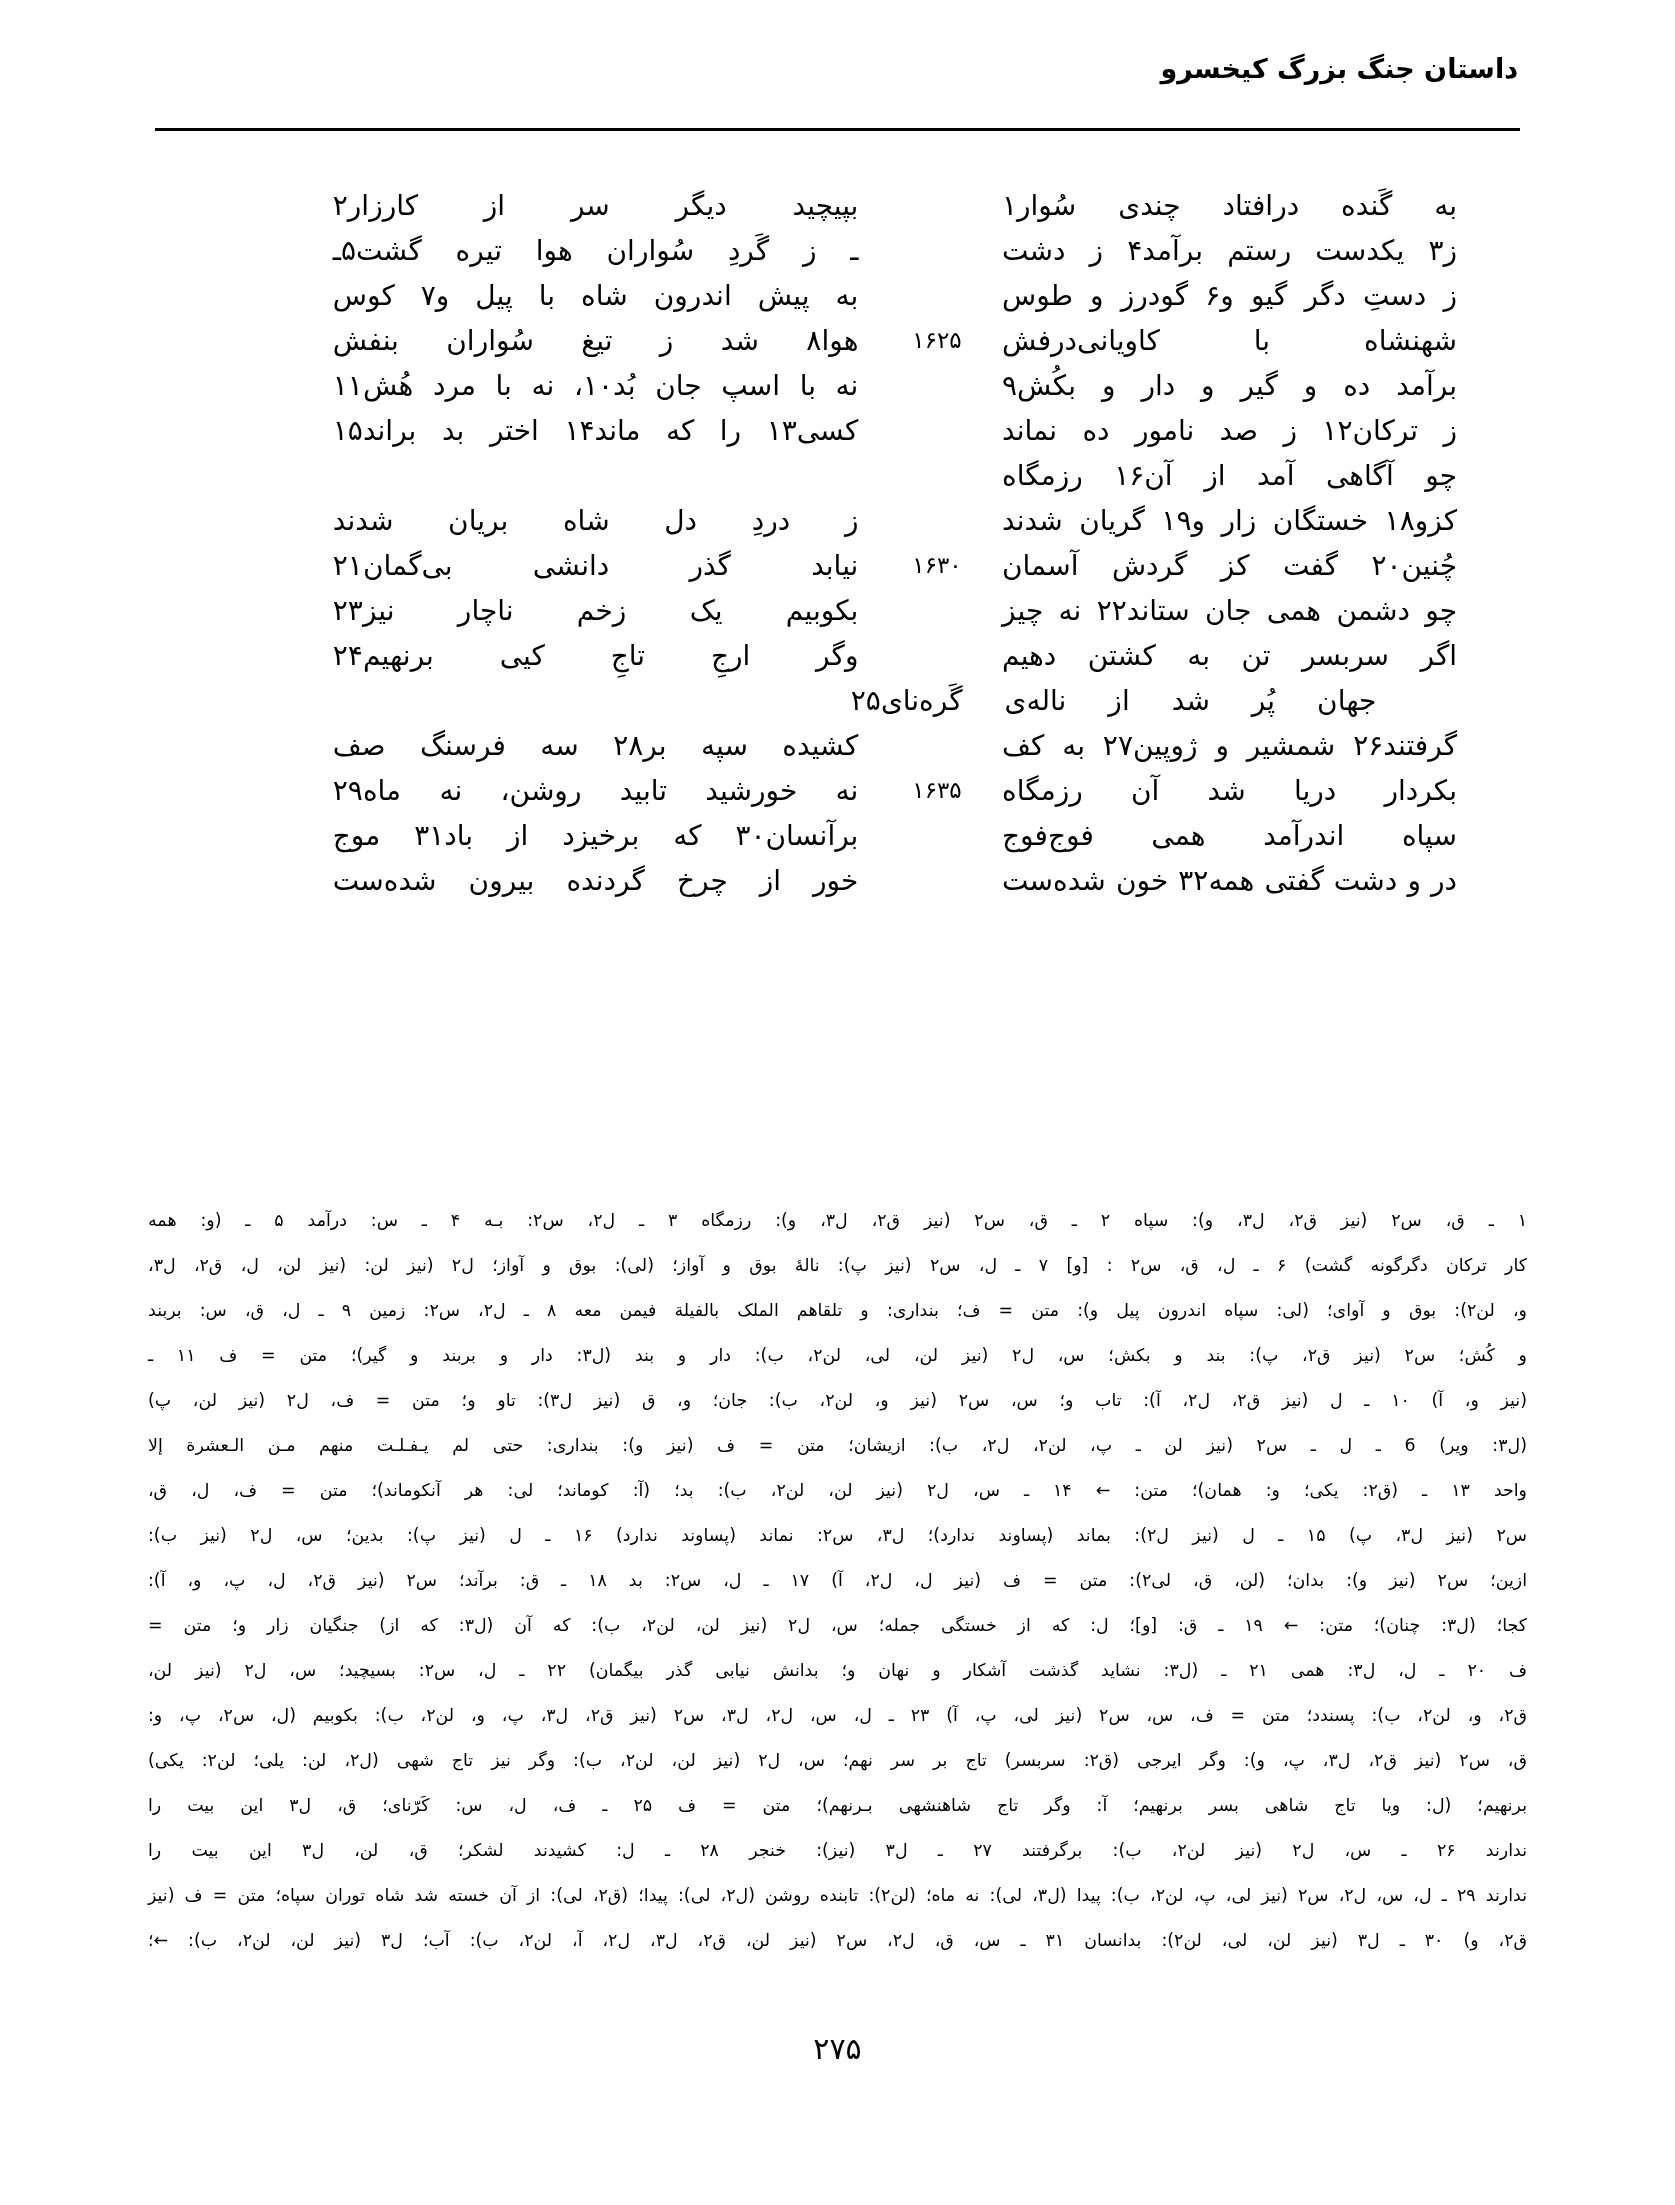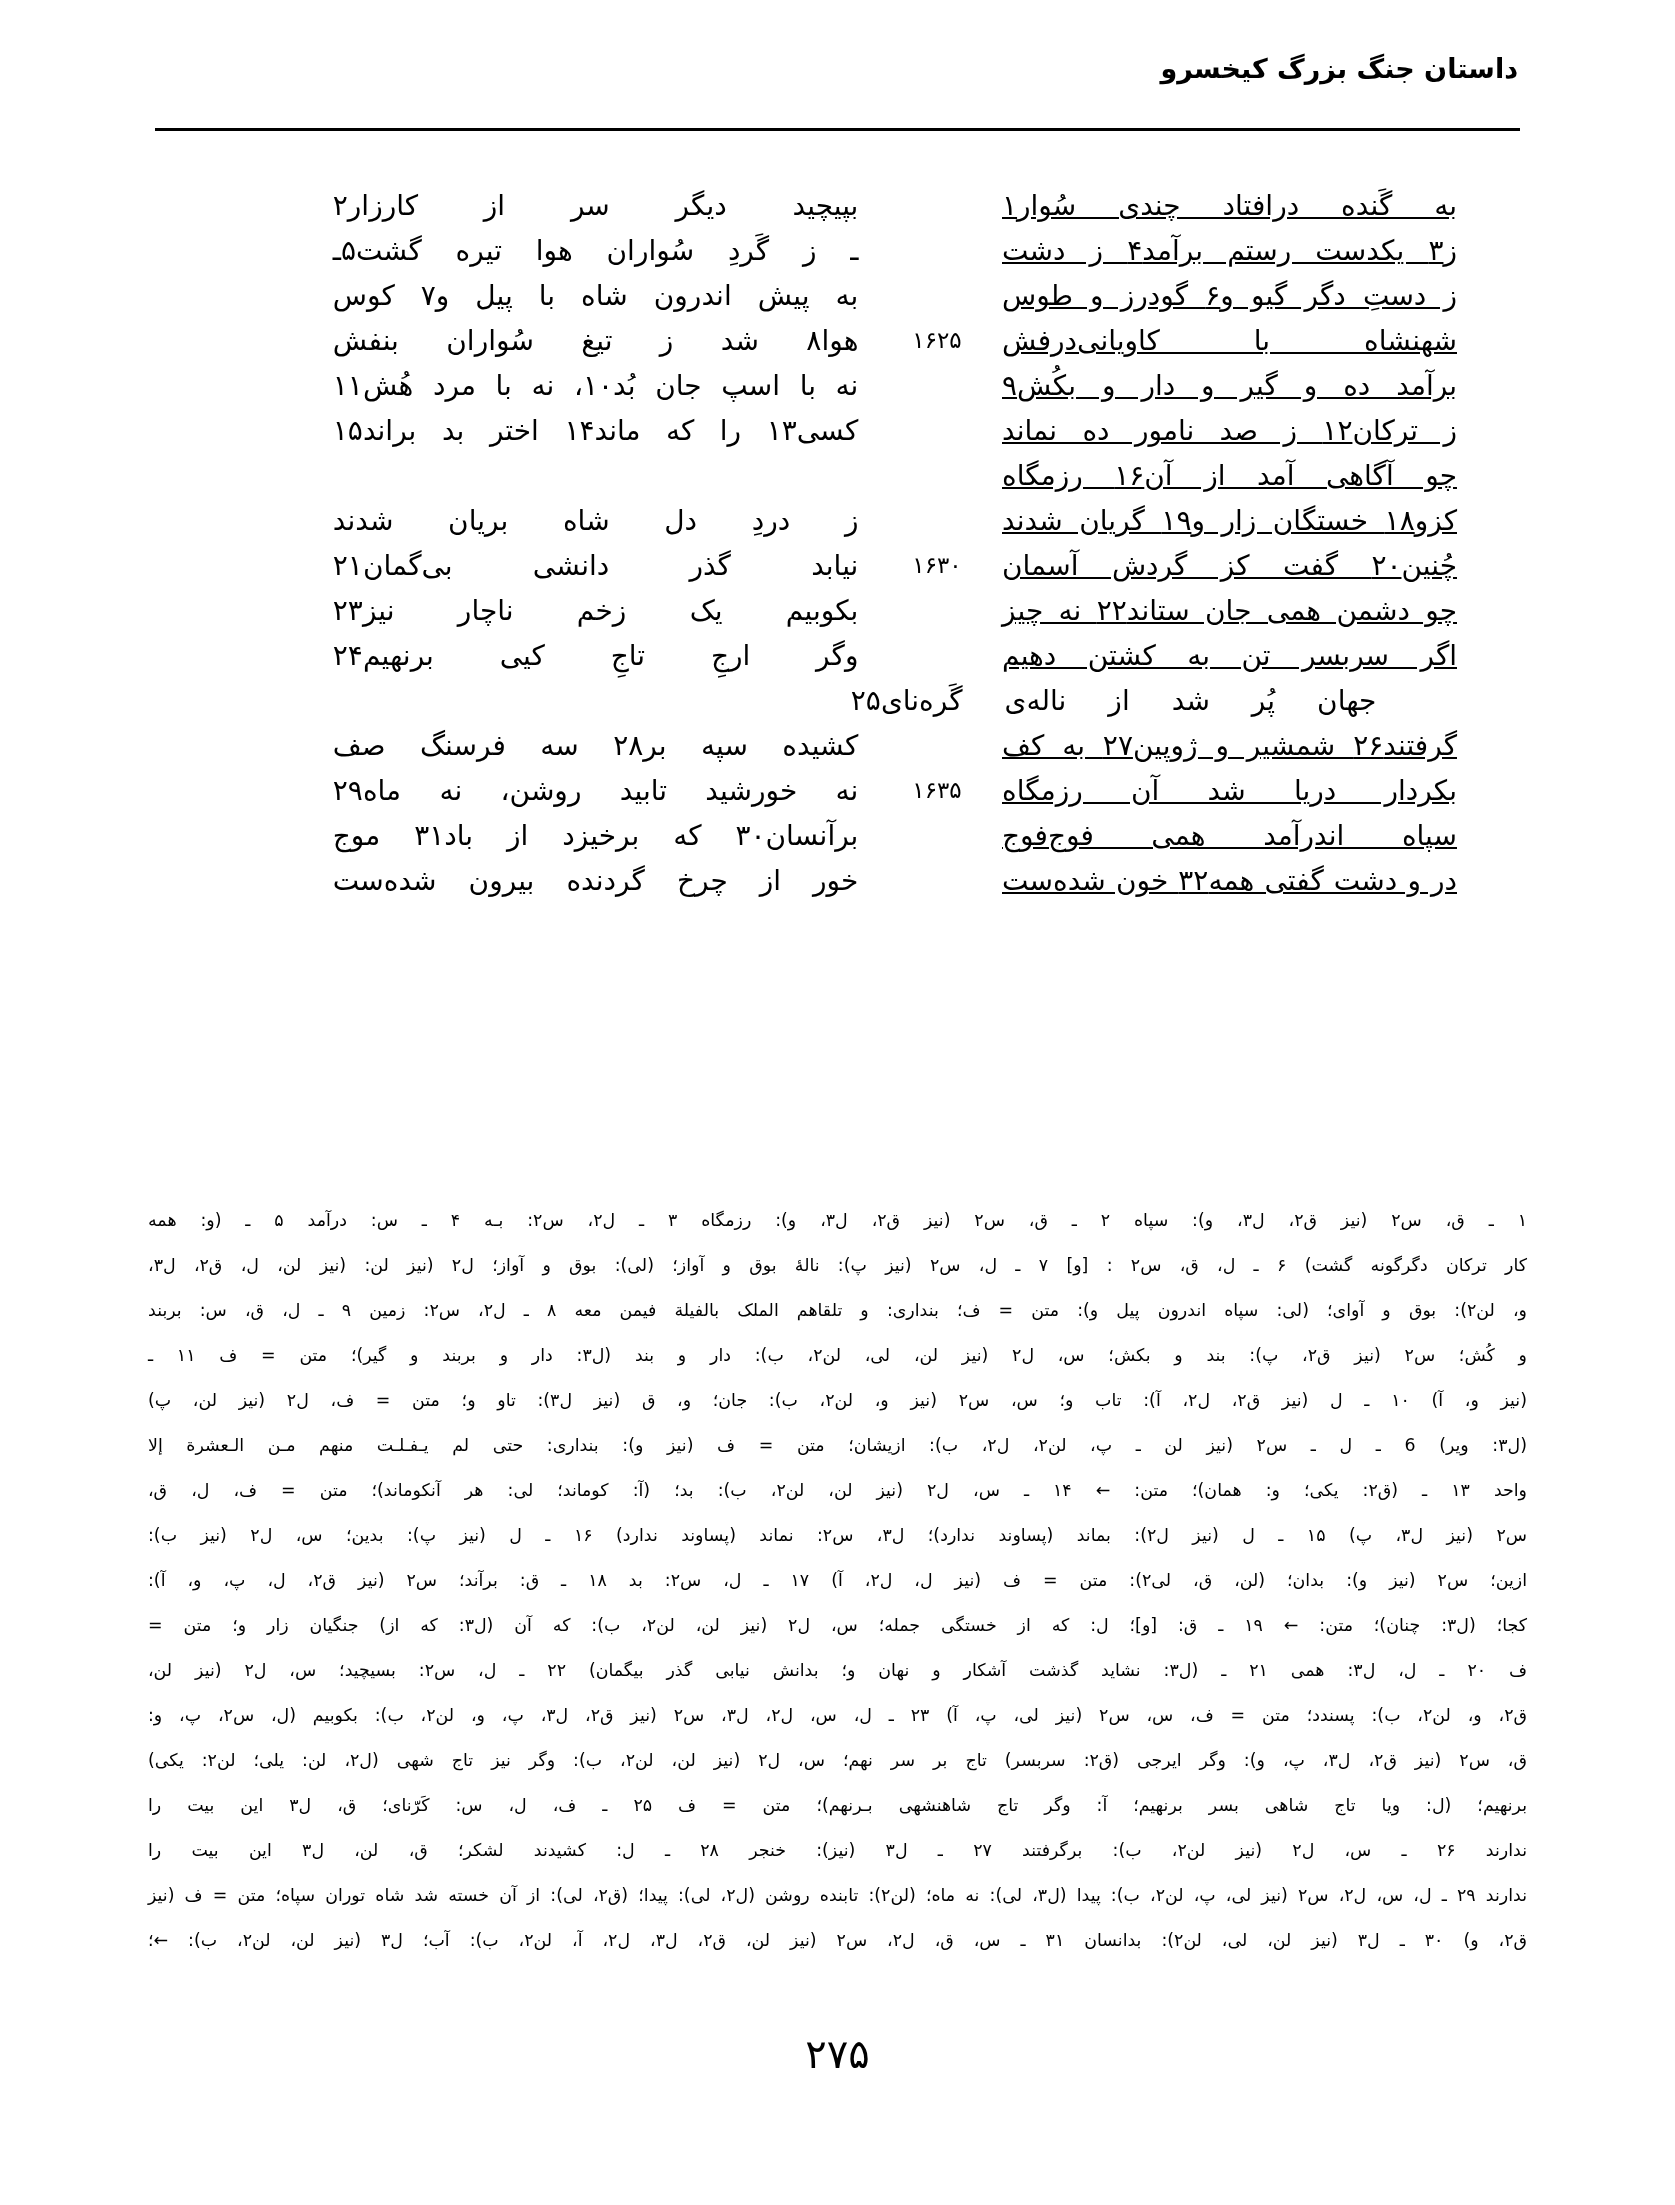--- a/index.html
+++ b/index.html
@@ -70,21 +70,20 @@
     padding-right: 63px;
     box-sizing: border-box;
     text-align: justify;
     text-align-last: justify;
   }
   .hemistich.right > span {
     display: inline-block;
     width: 100%;
     text-align: justify;
     text-align-last: justify;
-    text-decoration: underline;
   }
   .vnum {
     width: 130px;
     flex: 0 0 130px;
     text-align: center;
     font-size: 23px;
     line-height: 45px;
     direction: rtl;
     letter-spacing: 0.7px;
   }
@@ -123,21 +122,21 @@
     text-align-last: right;
   }
 
   
   .folio {
     position: absolute;
     top: 2031px;
     left: 0;
     right: 0;
     text-align: center;
-    font-size: 40px;
+    font-size: 30px;
     letter-spacing: 1.4px;
     direction: rtl;
   }
 </style>
 </head>
 <body>
 
 <div class="page">
 
   <div class="running-header">داستان جنگ بزرگ کیخسرو</div>

